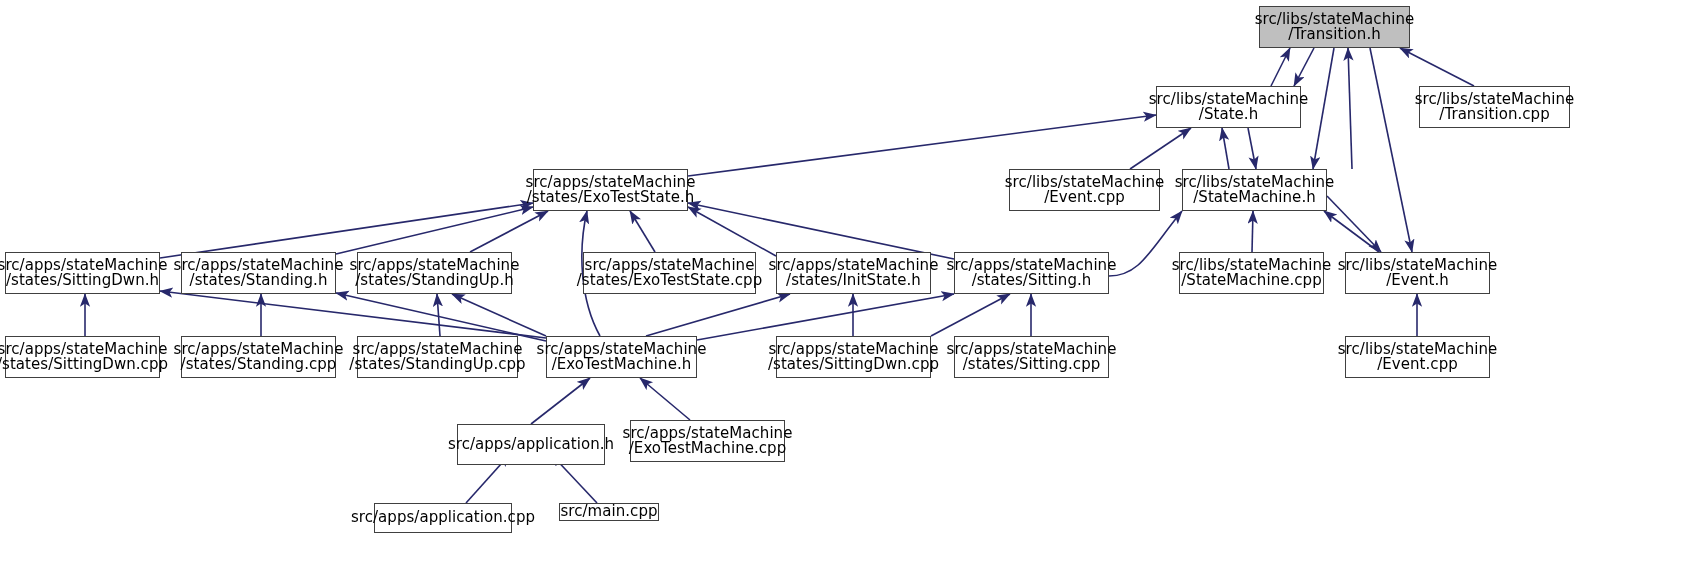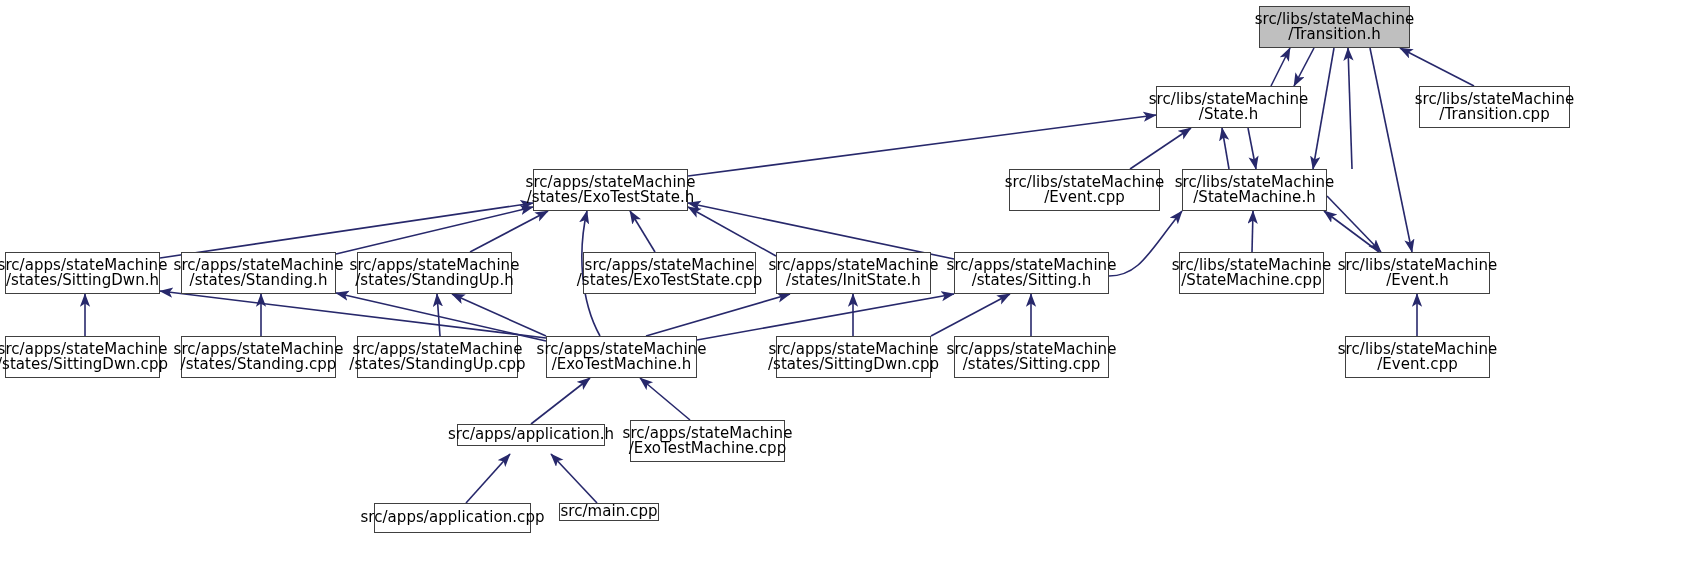--- a/index.html
+++ b/index.html
@@ -114,18 +114,18 @@
       <div class="node" style="left: 954px; top: 252px; width: 155px; height: 42px;"><span class="l1">src/apps/stateMachine</span><span class="l2">/states/Sitting.h</span></div>
       <div class="node" style="left: 1179px; top: 252px; width: 145px; height: 42px;"><span class="l1">src/libs/stateMachine</span><span class="l2">/StateMachine.cpp</span></div>
       <div class="node" style="left: 1345px; top: 252px; width: 145px; height: 42px;"><span class="l1">src/libs/stateMachine</span><span class="l2">/Event.h</span></div>
       <div class="node" style="left: 5px; top: 336px; width: 155px; height: 42px;"><span class="l1">src/apps/stateMachine</span><span class="l2">/states/SittingDwn.cpp</span></div>
       <div class="node" style="left: 181px; top: 336px; width: 155px; height: 42px;"><span class="l1">src/apps/stateMachine</span><span class="l2">/states/Standing.cpp</span></div>
       <div class="node" style="left: 357px; top: 336px; width: 161px; height: 42px;"><span class="l1">src/apps/stateMachine</span><span class="l2">/states/StandingUp.cpp</span></div>
       <div class="node" style="left: 546px; top: 336px; width: 151px; height: 42px;"><span class="l1">src/apps/stateMachine</span><span class="l2">/ExoTestMachine.h</span></div>
       <div class="node" style="left: 776px; top: 336px; width: 155px; height: 42px;"><span class="l1">src/apps/stateMachine</span><span class="l2">/states/SittingDwn.cpp</span></div>
       <div class="node" style="left: 954px; top: 336px; width: 155px; height: 42px;"><span class="l1">src/apps/stateMachine</span><span class="l2">/states/Sitting.cpp</span></div>
       <div class="node" style="left: 1345px; top: 336px; width: 145px; height: 42px;"><span class="l1">src/libs/stateMachine</span><span class="l2">/Event.cpp</span></div>
-      <div class="node" style="left: 457px; top: 424px; width: 148px; height: 22px;"><span class="l1">src/apps/application.h</span></div>
+      <div class="node" style="left: 457px; top: 424px; width: 148px; height: 41px;"><span class="l1">src/apps/application.h</span></div>
       <div class="node" style="left: 630px; top: 420px; width: 155px; height: 42px;"><span class="l1">src/apps/stateMachine</span><span class="l2">/ExoTestMachine.cpp</span></div>
-      <div class="node" style="left: 374px; top: 503px; width: 157px; height: 30px;"><span class="l1">src/apps/application.cpp</span></div>
+      <div class="node" style="left: 374px; top: 503px; width: 138px; height: 30px;"><span class="l1">src/apps/application.cpp</span></div>
       <div class="node" style="left: 559px; top: 503px; width: 100px; height: 18px;"><span class="l1">src/main.cpp</span></div>
     </div>
 </div>
 
 </body></html>

